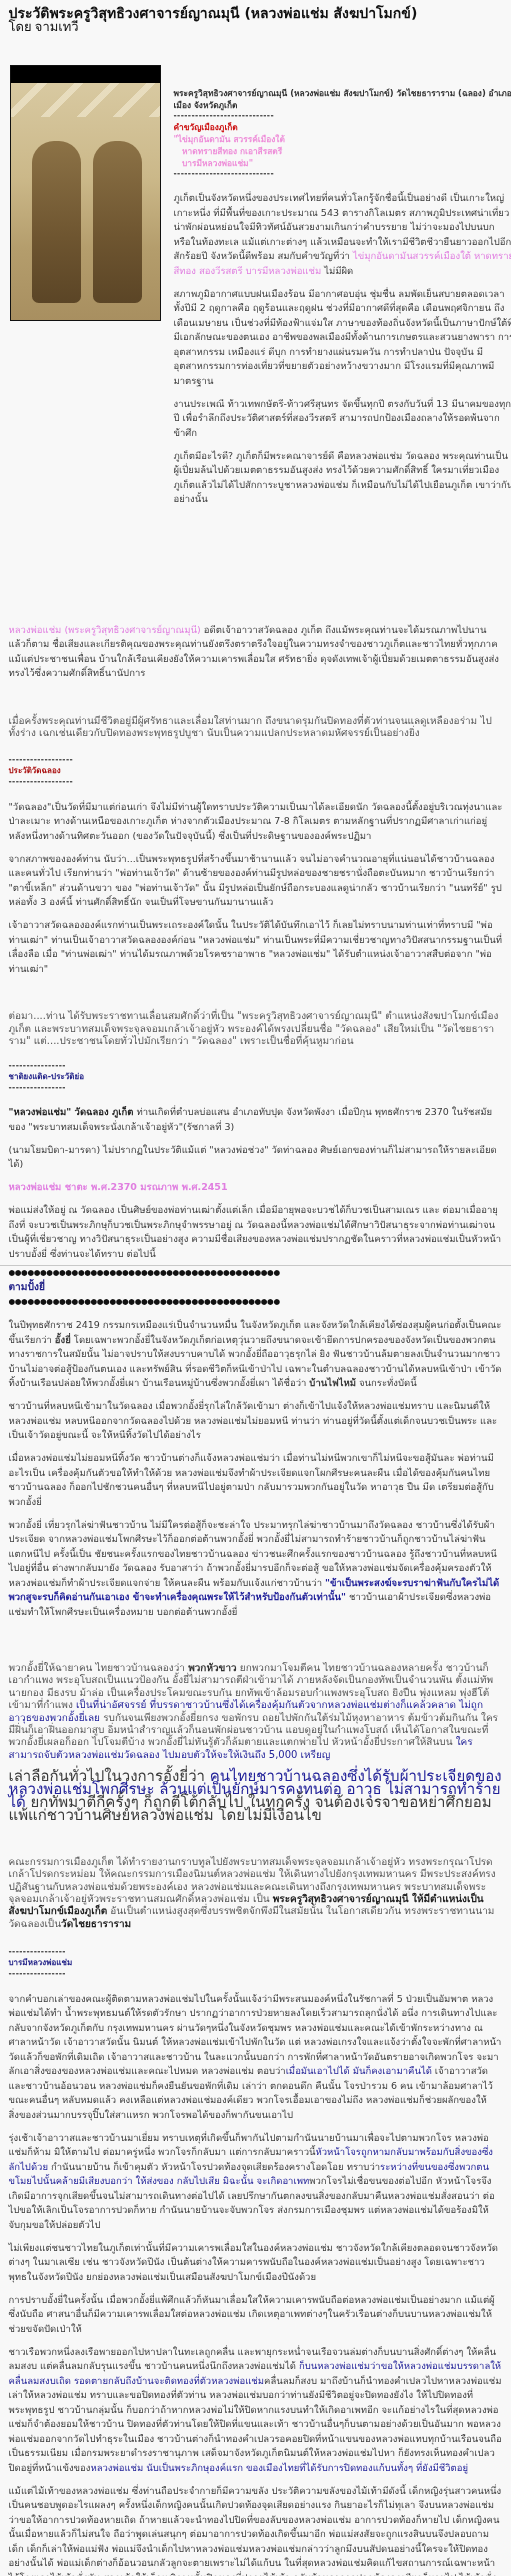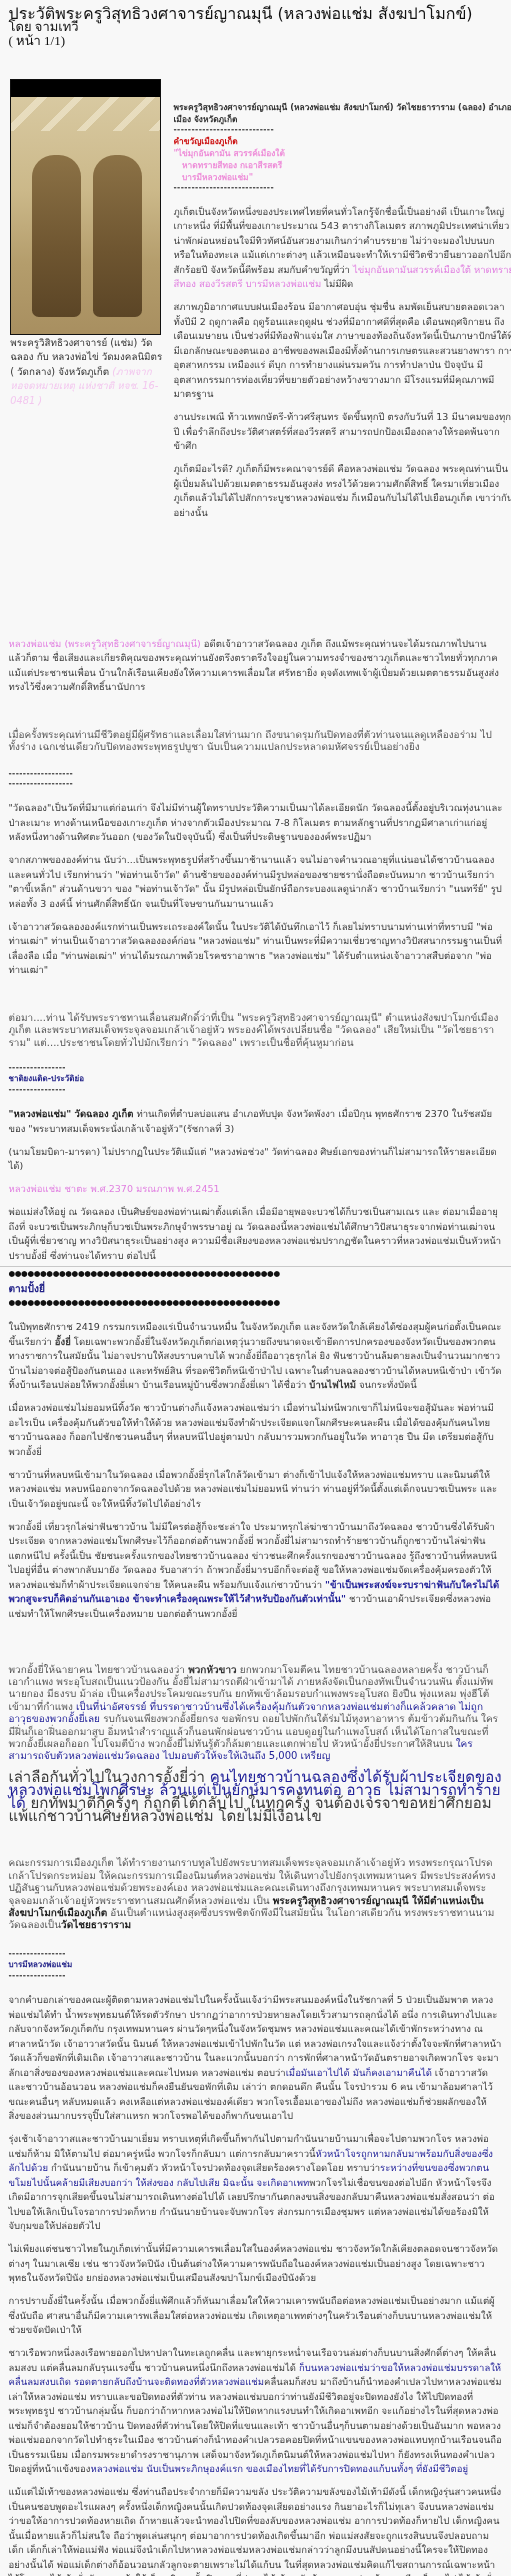--- a/index.html
+++ b/index.html
@@ -5,21 +5,21 @@
   html, body { margin: 0; padding: 0; }
   body {
     width: 511px;
     background: #f8f8f8;
     color: #3a3a3a;
     font-family: "DejaVu Sans", "Liberation Sans", sans-serif;
     font-size: 9.5px;
     line-height: 14.5px;
   }
   .page { padding: 6.8px 8.5px 0 8.5px; box-sizing: border-box; width: 511px; }
-  .title { font-weight: normal; font-size: 16px; color: #111; line-height: 13.6px; }
+  .title { font-weight: bold; font-size: 14px; color: #111; line-height: 13.6px; }
   .byline, .pageno { font-size: 13px; color: #111; line-height: 13.6px; font-family: Liberation Serif, serif; }
   .top-block { position: relative; margin-top: 31px; height: 558px; }
   .photo1 {
     position: absolute; left: 1.7px; top: 0; width: 151px; height: 256px;
     background: #000; box-sizing: border-box; border: 1.7px solid #111;
   }
   .photo1 .inner {
     position: absolute; left: 0; right: 0; top: 17px; bottom: 0;
     background: linear-gradient(180deg, #d8c9a1 0%, #cbb889 40%, #b49d6c 70%, #a88f60 100%);
   }
@@ -38,50 +38,46 @@
   }
   .caption1 .credit { color: #f3c7ef; font-style: italic; }
   .right-col { position: absolute; left: 165px; top: 22px; width: 341px; }
   .intro-name { font-weight: bold; font-size: 8.4px; line-height: 12px; color: #333; }
   .dashes { font-weight: bold; letter-spacing: 0.4px; color: #222; font-size: 7.7px; line-height: 10.2px; }
   .red-head { color: #cc1111; font-weight: bold; font-size: 8.4px; line-height: 12px; }
   .verse { color: #ee8ed9; font-weight: bold; font-size: 8.4px; line-height: 12px; }
   .verse .indent { padding-left: 8.5px; display: block; }
   .p { margin: 0 0 8.5px 0; }
   .pink { color: #e07ee0; }
-  .pinkb { color: #e07ee0; font-weight: normal; }
+  .pinkb { color: #e07ee0; font-weight: bold; }
   .navy { color: #222299; }
   .navyb { color: #22229a; font-weight: bold; }
   .small { font-size: 10px; line-height: 12.4px; color: #555; }
   .sec-head-red { color: #aa1111; font-weight: bold; font-size: 8px; line-height: 12px; }
   .sec-head-navy { color: #222288; font-weight: bold; font-size: 8px; line-height: 12px; }
   .bullets { font-size: 7.7px; letter-spacing: -0.4px; color: #111; line-height: 13.6px; }
   .sec-big-navy { color: #222288; font-weight: bold; font-size: 10.2px; line-height: 15.3px; }
   .rule { border-top: 0.9px solid #c8c8c8; margin: 1.7px -8.5px 0 -8.5px; }
   .bold-dark { font-weight: bold; color: #222; } .gap30 { height: 25.6px; } .gap40 { height: 34px; }
 </style>
 </head>
 <body>
 
 <div class="page">
 
   <div class="title">ประวัติพระครูวิสุทธิวงศาจารย์ญาณมุนี (หลวงพ่อแช่ม สังฆปาโมกข์)</div>
   <div class="byline">โดย จามเทวี</div>
-  <div class="pageno">( หน้า 1/1)</div>
 
   <div class="top-block">
     <div class="photo1">
       <div class="inner">
         <div class="beams"></div>
         <div class="monk l"></div>
         <div class="monk r"></div>
       </div>
-    </div>
-    <div class="caption1">
-      <span>พระครูวิสิทธิวงศาจารย์ (แช่ม) วัดฉลอง กับ หลวงพ่อไข่ วัดมงคลนิมิตร ( วัดกลาง) จังหวัดภูเก็ต </span><span class="credit">(ภาพจากหอจดหมายเหตุ แห่งชาติ หจช. 16-0481 )</span>
     </div>
 
     <div class="right-col">
       <div class="intro-name">พระครูวิสุทธิวงศาจารย์ญาณมุนี (หลวงพ่อแช่ม สังฆปาโมกข์) วัดไชยธาราราม (ฉลอง) อำเภอเมือง จังหวัดภูเก็ต</div>
       <div class="dashes">----------------------------</div>
       <div class="red-head">คำขวัญเมืองภูเก็ต</div>
       <div class="verse">
         <span>"ไข่มุกอันดามัน สวรรค์เมืองใต้</span>
         <span class="indent">หาดทรายสีทอง กเอาสีรสตรี</span>
         <span class="indent">บารมีหลวงพ่อแช่ม"</span>
@@ -94,20 +90,21 @@
       <p class="p">ภูเก็ตมีอะไรดี? ภูเก็ตก็มีพระคณาจารย์ดี คือหลวงพ่อแช่ม วัดฉลอง พระคุณท่านเป็น ผู้เปี่ยมล้นไปด้วยเมตตาธรรมอันสูงส่ง ทรงไว้ด้วยความศักดิ์สิทธิ์ ใครมาเที่ยวเมืองภูเก็ตแล้วไม่ได้ไปสักการะบูชาหลวงพ่อแช่ม ก็เหมือนกับไม่ได้ไปเยือนภูเก็ต เขาว่ากันอย่างนั้น</p>
     </div>
   </div>
 
   <p class="p"><span class="pinkb" style="font-weight:normal">หลวงพ่อแช่ม (พระครูวิสุทธิวงศาจารย์ญาณมุนี)</span><span> อดีตเจ้าอาวาสวัดฉลอง ภูเก็ต ถึงแม้พระคุณท่านจะได้มรณภาพไปนานแล้วก็ตาม ชื่อเสียงและเกียรติคุณของพระคุณท่านยังตรึงตราตรึงใจอยู่ในความทรงจำของชาวภูเก็ตและชาวไทยทั่วทุกภาค แม้แต่ประชาชนเพื่อน บ้านใกล้เรือนเคียงยังให้ความเคารพเลื่อมใส ศรัทธายิ่ง ดุจดังเทพเจ้าผู้เปี่ยมด้วยเมตตาธรรมอันสูงส่ง ทรงไว้ซึ่งความศักดิ์สิทธิ์นานัปการ</span></p>
   <div class="gap30"></div>
   <p class="p small">เมื่อครั้งพระคุณท่านมีชีวิตอยู่มีผู้ศรัทธาและเลื่อมใสท่านมาก ถึงขนาดรุมกันปิดทองที่ตัวท่านจนแลดูเหลืองอร่าม ไปทั้งร่าง เฉกเช่นเดียวกับปิดทองพระพุทธรูปบูชา นับเป็นความแปลกประหลาดมหัศจรรย์เป็นอย่างยิ่ง</p>
   <div style="height:6.8px"></div>
 
   <div class="dashes">------------------</div>
+  <div class="sec-head-red">ประวัติวัดฉลอง</div>
   <div class="dashes">------------------</div>
   <div style="height:12px"></div>
   <p class="p">"วัดฉลอง"เป็นวัดที่มีมาแต่ก่อนเก่า จึงไม่มีท่านผู้ใดทราบประวัติความเป็นมาได้ละเอียดนัก วัดฉลองนี้ตั้งอยู่บริเวณทุ่งนาและป่าละเมาะ ทางด้านเหนือของเกาะภูเก็ต ห่างจากตัวเมืองประมาณ 7-8 กิโลเมตร ตามหลักฐานที่ปรากฏมีศาลาเก่าแก่อยู่หลังหนึ่งทางด้านทิศตะวันออก (ของวัดในปัจจุบันนี้) ซึ่งเป็นที่ประดิษฐานขององค์พระปฏิมา</p>
   <p class="p">จากสภาพขององค์ท่าน นับว่า...เป็นพระพุทธรูปที่สร้างขึ้นมาช้านานแล้ว จนไม่อาจคำนวณอายุที่แน่นอนได้ชาวบ้านฉลองและคนทั่วไป เรียกท่านว่า "พ่อท่านเจ้าวัด" ด้านซ้ายขององค์ท่านมีรูปหล่อของชายชรานั่งถือตะบันหมาก ชาวบ้านเรียกว่า "ตาขี้เหล็ก" ส่วนด้านขวา ของ "พ่อท่านเจ้าวัด" นั้น มีรูปหล่อเป็นยักษ์ถือกระบองแลดูน่ากลัว ชาวบ้านเรียกว่า "นนทรีย์" รูปหล่อทั้ง 3 องค์นี้ ท่านศักดิ์สิทธิ์นัก จนเป็นที่โจษขานกันมานานแล้ว</p>
   <p class="p">เจ้าอาวาสวัดฉลององค์แรกท่านเป็นพระเถระองค์ใดนั้น ในประวัติได้บันทึกเอาไว้ ก็เลยไม่ทราบนามท่านเท่าที่ทราบมี "พ่อท่านเฒ่า" ท่านเป็นเจ้าอาวาสวัดฉลององค์ก่อน "หลวงพ่อแช่ม" ท่านเป็นพระที่มีความเชี่ยวชาญทางวิปัสสนากรรมฐานเป็นที่เลื่องลือ เมื่อ "ท่านพ่อเฒ่า" ท่านได้มรณภาพด้วยโรคชราอาพาธ "หลวงพ่อแช่ม" ได้รับตำแหน่งเจ้าอาวาสสืบต่อจาก "พ่อท่านเฒ่า"</p>
   <div class="gap30"></div>
   <p class="p small">ต่อมา....ท่าน ได้รับพระราชทานเลื่อนสมศักดิ์ว่าที่เป็น "พระครูวิสุทธิวงศาจารย์ญาณมุนี" ตำแหน่งสังฆปาโมกข์เมืองภูเก็ต และพระบาทสมเด็จพระจุลจอมเกล้าเจ้าอยู่หัว พระองค์ได้พรงเปลี่ยนชื่อ "วัดฉลอง" เสียใหม่เป็น "วัดไชยธาราราม" แต่....ประชาชนโดยทั่วไปมักเรียกว่า "วัดฉลอง" เพราะเป็นชื่อที่คุ้นหูมาก่อน</p>
   <div style="height:5.1px"></div>
 
   <div class="dashes">----------------</div>
@@ -118,22 +115,22 @@
   <p class="p">(นามโยมบิดา-มารดา) ไม่ปรากฏในประวัติแม้แต่ "หลวงพ่อช่วง" วัดท่าฉลอง ศิษย์เอกของท่านก็ไม่สามารถให้รายละเอียดได้)</p>
   <p class="p pinkb">หลวงพ่อแช่ม ชาตะ พ.ศ.2370 มรณภาพ พ.ศ.2451</p>
   <p class="p" style="margin-bottom:3.4px">พ่อแม่ส่งให้อยู่ ณ วัดฉลอง เป็นศิษย์ของพ่อท่านเฒ่าตั้งแต่เล็ก เมื่อมีอายุพอจะบวชได้ก็บวชเป็นสามเณร และ ต่อมาเมื่ออายุถึงที่ จะบวชเป็นพระภิกษุก็บวชเป็นพระภิกษุจำพรรษาอยู่ ณ วัดฉลองนี้หลวงพ่อแช่มได้ศึกษาวิปัสนาธุระจากพ่อท่านเฒ่าจนเป็นผู้ที่เชี่ยวชาญ ทางวิปัสนาธุระเป็นอย่างสูง ความมีชื่อเสียงของหลวงพ่อแช่มปรากฏชัดในคราวที่หลวงพ่อแช่มเป็นหัวหน้าปราบอั้งยี่ ซึ่งท่านจะได้ทราบ ต่อไปนี้</p>
   <div class="rule"></div>
 
   <div class="bullets">●●●●●●●●●●●●●●●●●●●●●●●●●●●●●●●●●●●●●●●●●●●</div>
   <div class="sec-big-navy">ตามปั้งยี่</div>
   <div class="bullets">●●●●●●●●●●●●●●●●●●●●●●●●●●●●●●●●●●●●●●●●●●●</div>
   <div style="height:10.2px"></div>
   <p class="p"><span>ในปีพุทธศักราช 2419 กรรมกรเหมืองแร่เป็นจำนวนหมื่น ในจังหวัดภูเก็ต และจังหวัดใกล้เคียงได้ซ่องสุมผู้คนก่อตั้งเป็นคณะขึ้นเรียกว่า </span><b>อั้งยี่</b><span> โดยเฉพาะพวกอั้งยี่ในจังหวัดภูเก็ตก่อเหตุวุ่นวายถึงขนาดจะเข้ายึดการปกครองของจังหวัดเป็นของพวกตนทางราชการในสมัยนั้น ไม่อาจปราบให้สงบราบคาบได้ พวกอั้งยี่ถืออาวุธรุกไล่ ยิง ฟันชาวบ้านล้มตายลงเป็นจำนวนมากชาวบ้านไม่อาจต่อสู้ป้องกันตนเอง และทรัพย์สิน ที่รอดชีวิตก็หนีเข้าป่าไป เฉพาะในตำบลฉลองชาวบ้านได้หลบหนีเข้าป่า เข้าวัด ทิ้งบ้านเรือนปล่อยให้พวกอั้งยี่เผา บ้านเรือนหมู่บ้านซึ่งพวกอั้งยี่เผา ได้ชื่อว่า </span><b>บ้านไฟไหม้</b><span> จนกระทั่งบัดนี้</span></p>
+  <p class="p">ชาวบ้านที่หลบหนีเข้ามาในวัดฉลอง เมื่อพวกอั้งยี่รุกไล่ใกล้วัดเข้ามา ต่างก็เข้าไปแจ้งให้หลวงพ่อแช่มทราบ และนิมนต์ให้หลวงพ่อแช่ม หลบหนีออกจากวัดฉลองไปด้วย หลวงพ่อแช่มไม่ยอมหนี ท่านว่า ท่านอยู่ที่วัดนี้ตั้งแต่เด็กจนบวชเป็นพระ และเป็นเจ้าวัดอยู่ขณะนี้ จะให้หนีทิ้งวัดไปได้อย่างไร</p>
   <p class="p">เมื่อหลวงพ่อแช่มไม่ยอมหนีทิ้งวัด ชาวบ้านต่างก็แจ้งหลวงพ่อแช่มว่า เมื่อท่านไม่หนีพวกเขาก็ไม่หนีจะขอสู้มันละ พ่อท่านมีอะไรเป็น เครื่องคุ้มกันตัวขอให้ทำให้ด้วย หลวงพ่อแช่มจึงทำผ้าประเจียดแจกโผกศีรษะคนละผืน เมื่อได้ของคุ้มกันคนไทยชาวบ้านฉลอง ก็ออกไปชักชวนคนอื่นๆ ที่หลบหนีไปอยู่ตามป่า กลับมารวมพวกกันอยู่ในวัด หาอาวุธ ปืน มีด เตรียมต่อสู้กับพวกอั้งยี่</p>
-  <p class="p">ชาวบ้านที่หลบหนีเข้ามาในวัดฉลอง เมื่อพวกอั้งยี่รุกไล่ใกล้วัดเข้ามา ต่างก็เข้าไปแจ้งให้หลวงพ่อแช่มทราบ และนิมนต์ให้หลวงพ่อแช่ม หลบหนีออกจากวัดฉลองไปด้วย หลวงพ่อแช่มไม่ยอมหนี ท่านว่า ท่านอยู่ที่วัดนี้ตั้งแต่เด็กจนบวชเป็นพระ และเป็นเจ้าวัดอยู่ขณะนี้ จะให้หนีทิ้งวัดไปได้อย่างไร</p>
   <p class="p"><span>พวกอั้งยี่ เที่ยวรุกไล่ฆ่าฟันชาวบ้าน ไม่มีใครต่อสู้ก็จะชะล่าใจ ประมาทรุกไล่ฆ่าชาวบ้านมาถึงวัดฉลอง ชาวบ้านซึ่งได้รับผ้าประเจียด จากหลวงพ่อแช่มโพกศีรษะไว้ก็ออกต่อต้านพวกอั้งยี่ พวกอั้งยี่ไม่สามารถทำร้ายชาวบ้านก็ถูกชาวบ้านไล่ฆ่าฟันแตกหนีไป ครั้งนี้เป็น ชัยชนะครั้งแรกของไทยชาวบ้านฉลอง ข่าวชนะศึกครั้งแรกของชาวบ้านฉลอง รู้ถึงชาวบ้านที่หลบหนีไปอยู่ที่อื่น ต่างพากลับมายัง วัดฉลอง รับอาสาว่า ถ้าพวกอั้งยี่มารบอีกก็จะต่อสู้ ขอให้หลวงพ่อแช่มจัดเครื่องคุ้มครองตัวให้ หลวงพ่อแช่มก็ทำผ้าประเจียดแจกจ่าย ให้คนละผืน พร้อมกับแจ้งแก่ชาวบ้านว่า </span><span class="navyb">"ข้าเป็นพระสงฆ์จะรบราฆ่าฟันกับใครไม่ได้ พวกสูจะรบก็คิดอ่านกันเอาเอง ข้าจะทำเครื่องคุณพระให้ไว้สำหรับป้องกันตัวเท่านั้น"</span><span> ชาวบ้านเอาผ้าประเจียดซึ่งหลวงพ่อแช่มทำให้โพกศีรษะเป็นเครื่องหมาย บอกต่อต้านพวกอั้งยี่</span></p>
   <div class="gap40"></div>
   <p class="p small"><span>พวกอั้งยี่ให้ฉายาคน ไทยชาวบ้านฉลองว่า </span><b style="color:#333">พวกหัวขาว</b><span> ยกพวกมาโจมตีคน ไทยชาวบ้านฉลองหลายครั้ง ชาวบ้านก็เอากำแพง พระอุโบสถเป็นแนวป้องกัน อั้งยี่ไม่สามารถตีฝ่าเข้ามาได้ ภายหลังจัดเป็นกองทัพเป็นจำนวนพัน ตั้งแม่ทัพ นายกอง มีธงรบ ม้าล่อ เป็นเครื่องประโคมขณะรบกัน ยกทัพเข้าล้อมรอบกำแพงพระอุโบสถ ยิงปืน พุ่งแหลม พุ่งฮีโต้ เข้ามาที่กำแพง </span><span class="navy">เป็นที่น่าอัศจรรย์ ที่บรรดาชาวบ้านซึ่งได้เครื่องคุ้มกันตัวจากหลวงพ่อแช่มต่างก็แคล้วคลาด ไม่ถูกอาวุธของพวกอั้งยี่เลย</span><span> รบกันจนเพียงพวกอั้งยี่ยกรง ขอพักรบ ถอยไปพักกันใต้ร่มไม้หุงหาอาหาร ต้มข้าวต้มกินกัน ใครมีฝิ่นก็เอาฝิ่นออกมาสูบ อิ่มหนำสำราญแล้วก็นอนพักผ่อนชาวบ้าน แอบดูอยู่ในกำแพงโบสถ์ เห็นได้โอกาสในขณะที่พวกอั้งยี่เผลอก็ออก ไปโจมตีบ้าง พวกอั้งยี่ไม่ทันรู้ตัวก็ล้มตายและแตกพ่ายไป หัวหน้าอั้งยี่ประกาศให้สินบน </span><span class="navy">ใครสามารถจับตัวหลวงพ่อแช่มวัดฉลอง ไปมอบตัวให้จะให้เงินถึง 5,000 เหรียญ</span></p>
   <p class="p" style="font-size:15px;line-height:13px"><span>เล่าลือกันทั่วไปในวงการอั้งยี่ว่า </span><span class="navy">คนไทยชาวบ้านฉลองซึ่งได้รับผ้าประเจียดของหลวงพ่อแช่มโพกศีรษะ ล้วนแต่เป็นยักษ์มารคงทนต่อ อาวุธ ไม่สามารถทำร้ายได้</span><span> ยกทัพมาตีกี่ครั้งๆ ก็ถูกตีโต้กลับไป ในทุกครั้ง จนต้องเจรจาขอหย่าศึกยอมแพ้แก่ชาวบ้านศิษย์หลวงพ่อแช่ม โดยไม่มีเงื่อนไข</span></p>
   <div class="gap30"></div>
   <p class="p small"><span>คณะกรรมการเมืองภูเก็ต ได้ทำรายงานกราบทูลไปยังพระบาทสมเด็จพระจุลจอมเกล้าเจ้าอยู่หัว ทรงพระกรุณาโปรดเกล้าโปรดกระหม่อม ให้คณะกรรมการเมืองนิมนต์หลวงพ่อแช่ม ให้เดินทางไปยังกรุงเทพมหานคร มีพระประสงค์ทรงปฏิสันฐานกับหลวงพ่อแช่มด้วยพระองค์เอง หลวงพ่อแช่มและคณะเดินทางถึงกรุงเทพมหานคร พระบาทสมเด็จพระจุลจอมเกล้าเจ้าอยู่หัวพระราชทานสมณศักดิ์หลวงพ่อแช่ม เป็น </span><b style="color:#222">พระครูวิสุทธิวงศาจารย์ญาณมุนี ให้มีตำแหน่งเป็นสังฆปาโมกข์เมืองภูเก็ต</b><span> อันเป็นตำแหน่งสูงสุดซึ่งบรรพชิตจักพึงมีในสมัยนั้น ในโอกาสเดียวกัน ทรงพระราชทานนามวัดฉลองเป็น</span><b style="color:#222">วัดไชยธาราราม</b></p>
   <div style="height:8.5px"></div>
 
   <div class="dashes">----------------</div>
   <div class="sec-head-navy">บารมีหลวงพ่อแช่ม</div>

